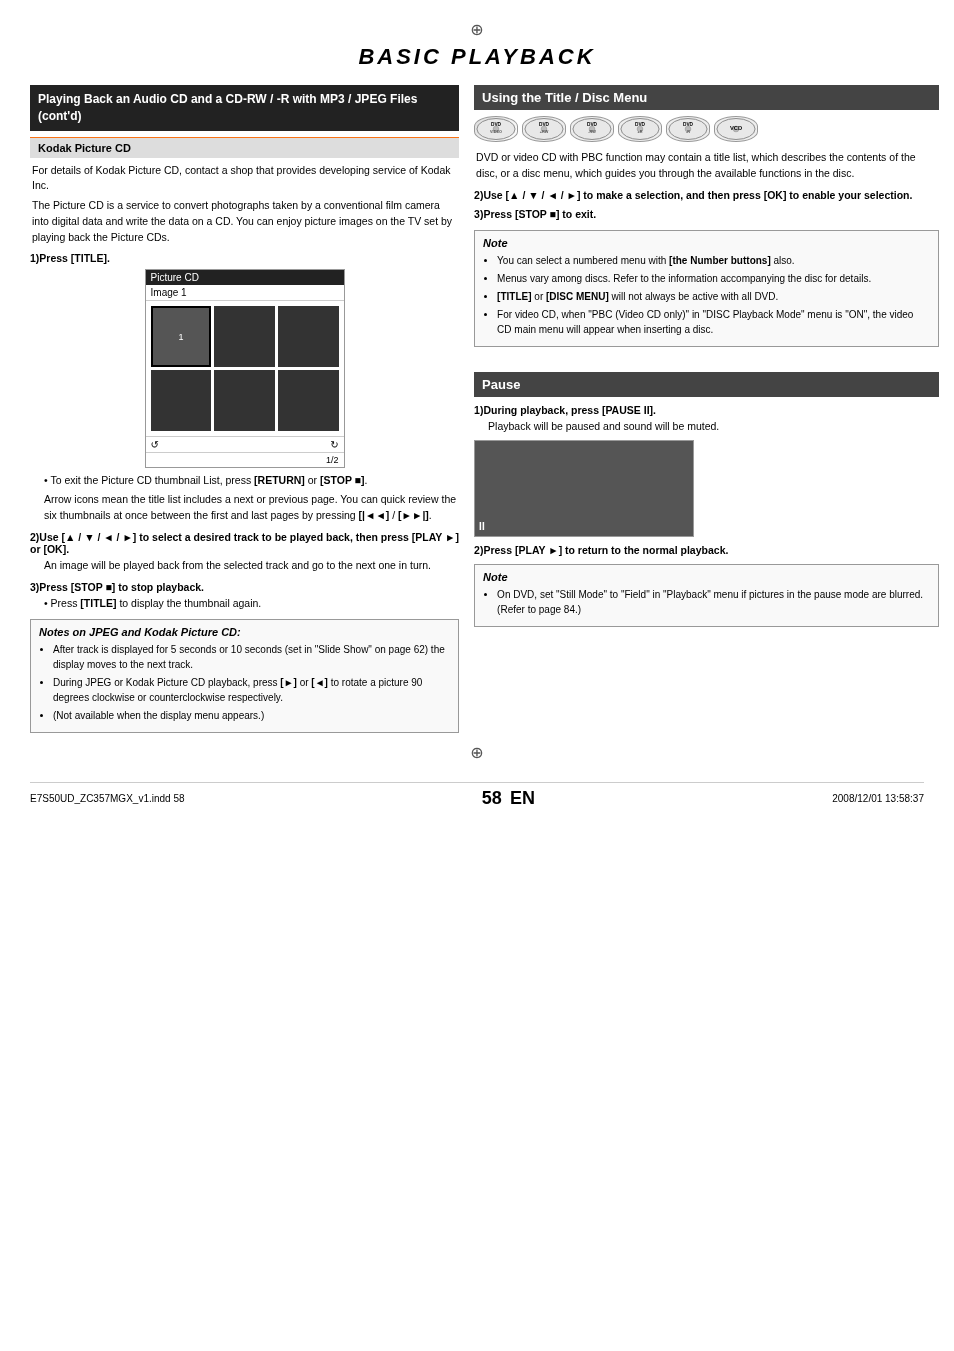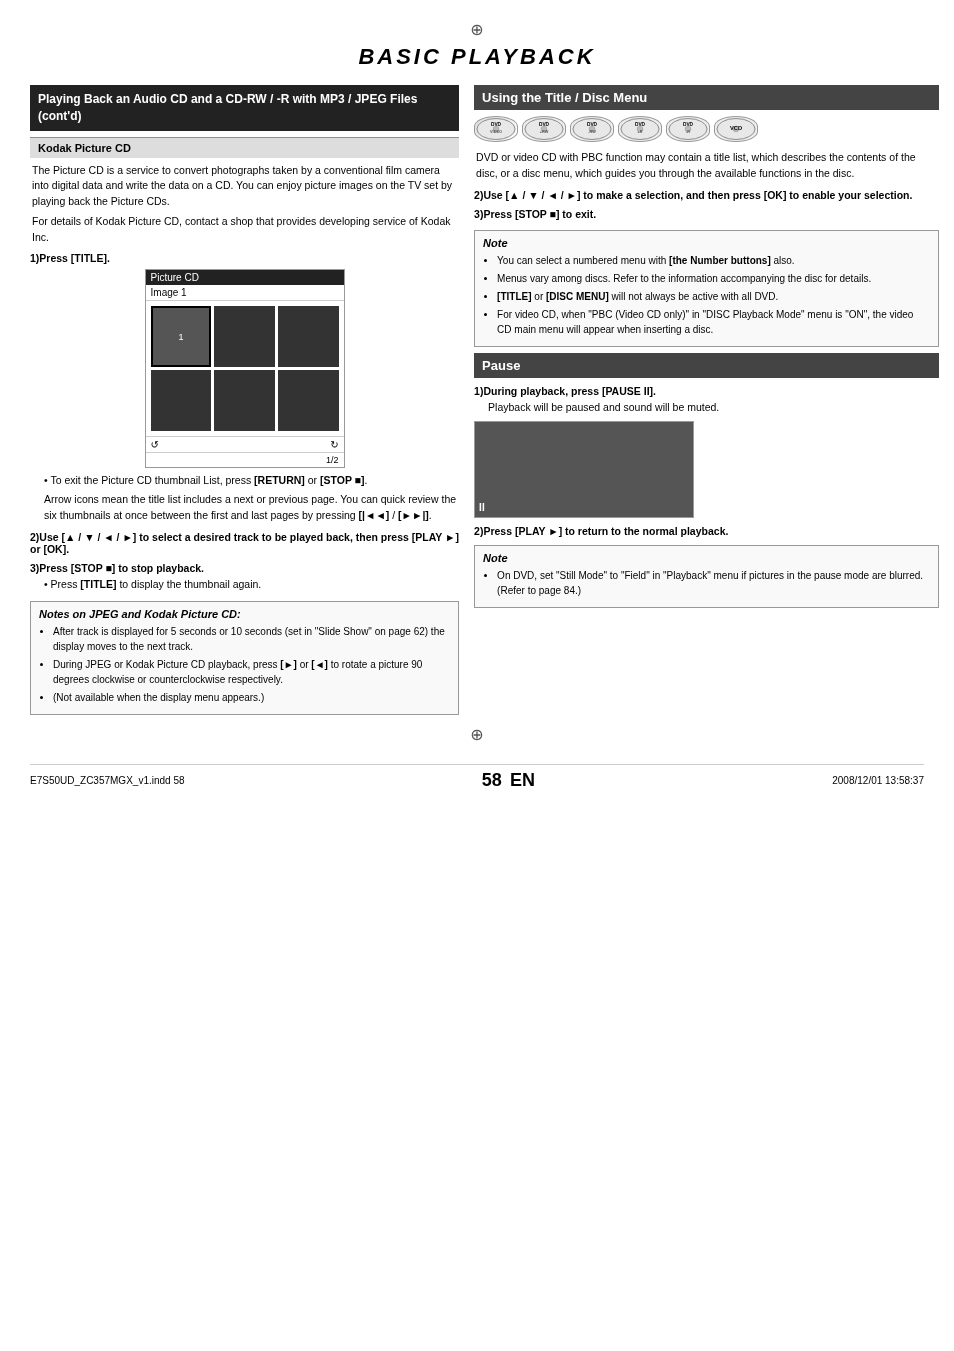--- a/index.html
+++ b/index.html
@@ -257,22 +257,22 @@
 
   <div class="two-col">
 
     <div class="col-left">
 
       <div class="section-header">Playing Back an Audio CD and a CD-RW / -R with MP3 / JPEG Files (cont'd)</div>
 
       <div class="subsection-header">Kodak Picture CD</div>
 
       <div class="body-text">
+        <p>For details of Kodak Picture CD, contact a shop that provides developing service of Kodak Inc.</p>
         <p>The Picture CD is a service to convert photographs taken by a conventional film camera into digital data and write the data on a CD. You can enjoy picture images on the TV set by playing back the Picture CDs.</p>
-        <p>For details of Kodak Picture CD, contact a shop that provides developing service of Kodak Inc.</p>
       </div>
 
       <div class="step">1)Press [TITLE].</div>
 
       <div class="picture-cd-box">
         <div class="picture-cd-title-bar">Picture CD</div>
         <div class="picture-cd-image-label">Image 1</div>
         <div class="picture-cd-thumbnails">
           <div class="thumb selected">1</div>
           <div class="thumb"></div>
@@ -291,20 +291,23 @@
       <div class="step-indent">
         • To exit the Picture CD thumbnail List, press <b>[RETURN]</b> or <b>[STOP ■]</b>.
       </div>
       <div class="step-indent">
         Arrow icons mean the title list includes a next or previous page. You can quick review the six thumbnails at once between the first and last pages by pressing <b>[|◄◄]</b> / <b>[►►|]</b>.
       </div>
 
       <div class="step">
         2)Use [▲ / ▼ / ◄ / ►] to select a desired track to be played back, then press [PLAY ►] or [OK].
       </div>
+      <div class="step-indent">
+        An image will be played back from the selected track and go to the next one in turn.
+      </div>
 
       <div class="step">
         3)Press [STOP ■] to stop playback.
       </div>
       <div class="step-indent">
         • Press <b>[TITLE]</b> to display the thumbnail again.
       </div>
 
       <div class="notes-box">
         <div class="note-title">Notes on JPEG and Kodak Picture CD:</div>
@@ -389,21 +392,21 @@
       <div class="notes-box" style="margin-top:10px;">
         <div class="note-title"><em>Note</em></div>
         <ul class="bullet-list">
           <li>You can select a numbered menu with <b>[the Number buttons]</b> also.</li>
           <li>Menus vary among discs. Refer to the information accompanying the disc for details.</li>
           <li><b>[TITLE]</b> or <b>[DISC MENU]</b> will not always be active with all DVD.</li>
           <li>For video CD, when "PBC (Video CD only)" in "DISC Playback Mode" menu is "ON", the video CD main menu will appear when inserting a disc.</li>
         </ul>
       </div>
 
-      <div style="margin-top: 6px;">
+      <div style="margin-top: 25px;">
         <div class="section-header-light">Pause</div>
 
         <div class="step">
           1)During playback, press [PAUSE II].
         </div>
         <div class="step-indent">Playback will be paused and sound will be muted.</div>
 
         <div class="pause-screen-box">
           <div class="pause-indicator">II</div>
         </div>

